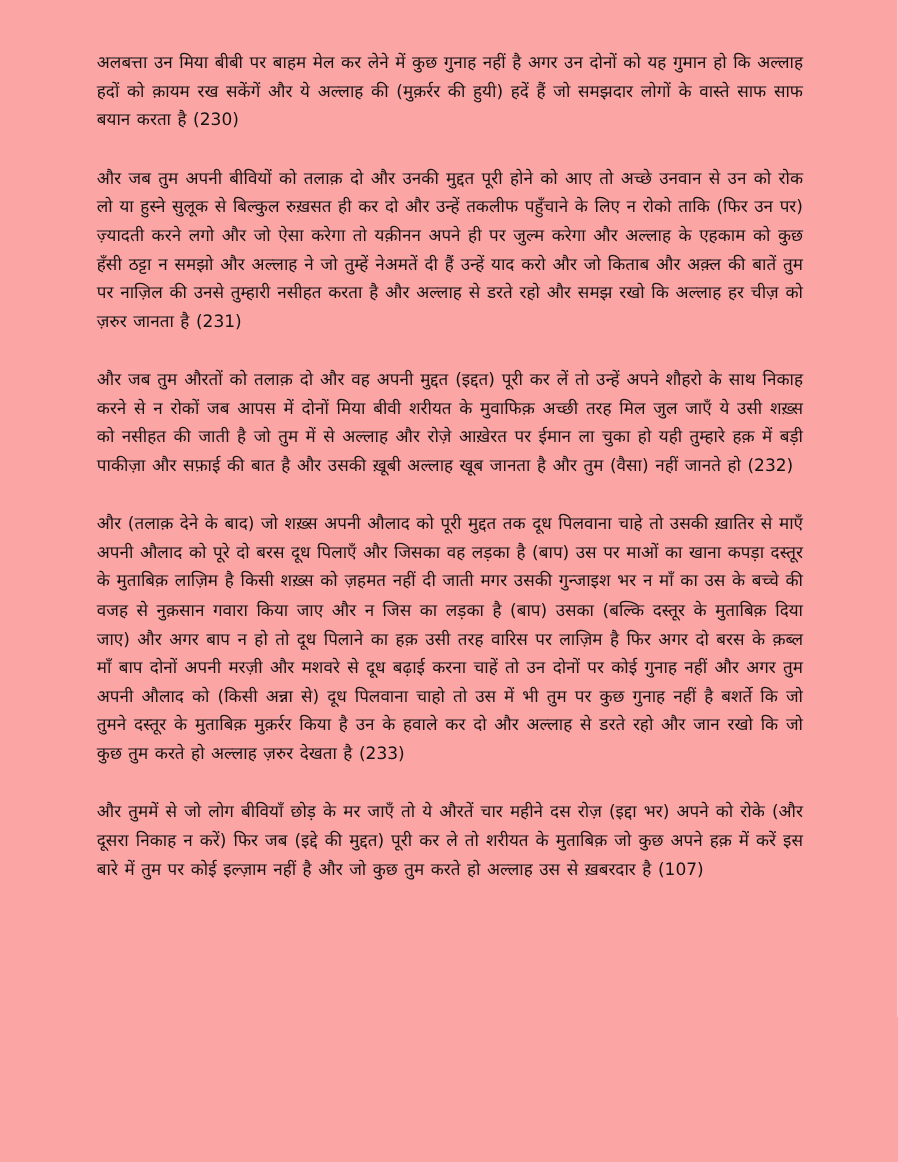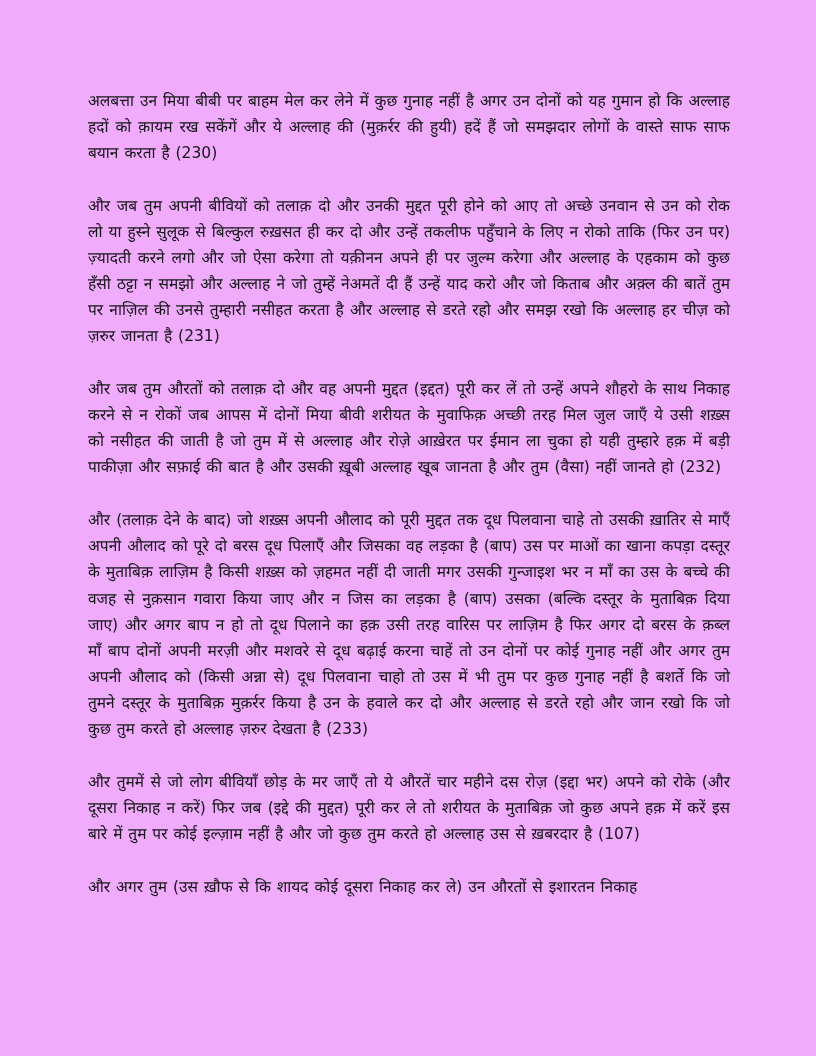--- a/index.html
+++ b/index.html
@@ -10,22 +10,22 @@
   }
   body {
     width: 816px;
     height: 1056px;
     overflow: hidden;
     font-family: "DejaVu Sans", "Liberation Serif", sans-serif;
   }
   .page {
     width: 816px;
     height: 1056px;
-    background: #f0abfc;
-    padding: 88px 86px 40px 88px;
+    background: #fca5a5;
+    padding: 44px 86px 40px 88px;
   }
   .para {
     margin: 0 0 27px 0;
     color: #141414;
     font-size: 15.5px;
     line-height: 1.68;
     text-align: justify;
     text-justify: inter-word;
     word-spacing: 1px;
   }
@@ -35,14 +35,13 @@
 </style>
 </head>
 <body>
 
 <div class="page">
   <p class="para">अलबत्ता उन मिया बीबी पर बाहम मेल कर लेने में कुछ गुनाह नहीं है अगर उन दोनों को यह गुमान हो कि अल्लाह हदों को क़ायम रख सकेंगें और ये अल्लाह की (मुक़र्रर की हुयी) हदें हैं जो समझदार लोगों के वास्ते साफ साफ बयान करता है  (230)</p>
   <p class="para">और जब तुम अपनी बीवियों को तलाक़ दो और उनकी मुद्दत पूरी होने को आए तो अच्छे उनवान से उन को रोक लो या हुस्ने सुलूक से बिल्कुल रुख़सत ही कर दो और उन्हें तकलीफ पहुँचाने के लिए न रोको ताकि (फिर उन पर) ज़्यादती करने लगो और जो ऐसा करेगा तो यक़ीनन अपने ही पर जुल्म करेगा और अल्लाह के एहकाम को कुछ हँसी ठट्टा न समझो और अल्लाह ने जो तुम्हें नेअमतें दी हैं उन्हें याद करो और जो किताब और अक़्ल की बातें तुम पर नाज़िल की उनसे तुम्हारी नसीहत करता है और अल्लाह से डरते रहो और समझ रखो कि अल्लाह हर चीज़ को ज़रुर जानता है  (231)</p>
   <p class="para">और जब तुम औरतों को तलाक़ दो और वह अपनी मुद्दत (इद्दत) पूरी कर लें तो उन्हें अपने शौहरो के साथ निकाह करने से न रोकों जब आपस में दोनों मिया बीवी शरीयत के मुवाफिक़ अच्छी तरह मिल जुल जाएँ ये उसी शख़्स को नसीहत की जाती है जो तुम में से अल्लाह और रोज़े आख़ेरत पर ईमान ला चुका हो यही तुम्हारे हक़ में बड़ी पाकीज़ा और सफ़ाई की बात है और उसकी ख़ूबी अल्लाह खूब जानता है और तुम (वैसा) नहीं जानते हो  (232)</p>
   <p class="para">और (तलाक़ देने के बाद) जो शख़्स अपनी औलाद को पूरी मुद्दत तक दूध पिलवाना चाहे तो उसकी ख़ातिर से माएँ अपनी औलाद को पूरे दो बरस दूध पिलाएँ और जिसका वह लड़का है (बाप) उस पर माओं का खाना कपड़ा दस्तूर के मुताबिक़ लाज़िम है किसी शख़्स को ज़हमत नहीं दी जाती मगर उसकी गुन्जाइश भर न माँ का उस के बच्चे की वजह से नुक़सान गवारा किया जाए और न जिस का लड़का है (बाप) उसका (बल्कि दस्तूर के मुताबिक़ दिया जाए) और अगर बाप न हो तो दूध पिलाने का हक़ उसी तरह वारिस पर लाज़िम है फिर अगर दो बरस के क़ब्ल माँ बाप दोनों अपनी मरज़ी और मशवरे से दूध बढ़ाई करना चाहें तो उन दोनों पर कोई गुनाह नहीं और अगर तुम अपनी औलाद को (किसी अन्ना से) दूध पिलवाना चाहो तो उस में भी तुम पर कुछ गुनाह नहीं है बशर्ते कि जो तुमने दस्तूर के मुताबिक़ मुक़र्रर किया है उन के हवाले कर दो और अल्लाह से डरते रहो और जान रखो कि जो कुछ तुम करते हो अल्लाह ज़रुर देखता है  (233)</p>
   <p class="para">और तुममें से जो लोग बीवियाँ छोड़ के मर जाएँ तो ये औरतें चार महीने दस रोज़ (इद्दा भर) अपने को रोके (और दूसरा निकाह न करें) फिर जब (इद्दे की मुद्दत) पूरी कर ले तो शरीयत के मुताबिक़ जो कुछ अपने हक़ में करें इस बारे में तुम पर कोई इल्ज़ाम नहीं है और जो कुछ तुम करते हो अल्लाह उस से ख़बरदार है  (107)</p>
-  <p class="para">और अगर तुम (उस ख़ौफ से कि शायद कोई दूसरा निकाह कर ले) उन औरतों से इशारतन निकाह</p>
 </div>
 
 </body></html>

